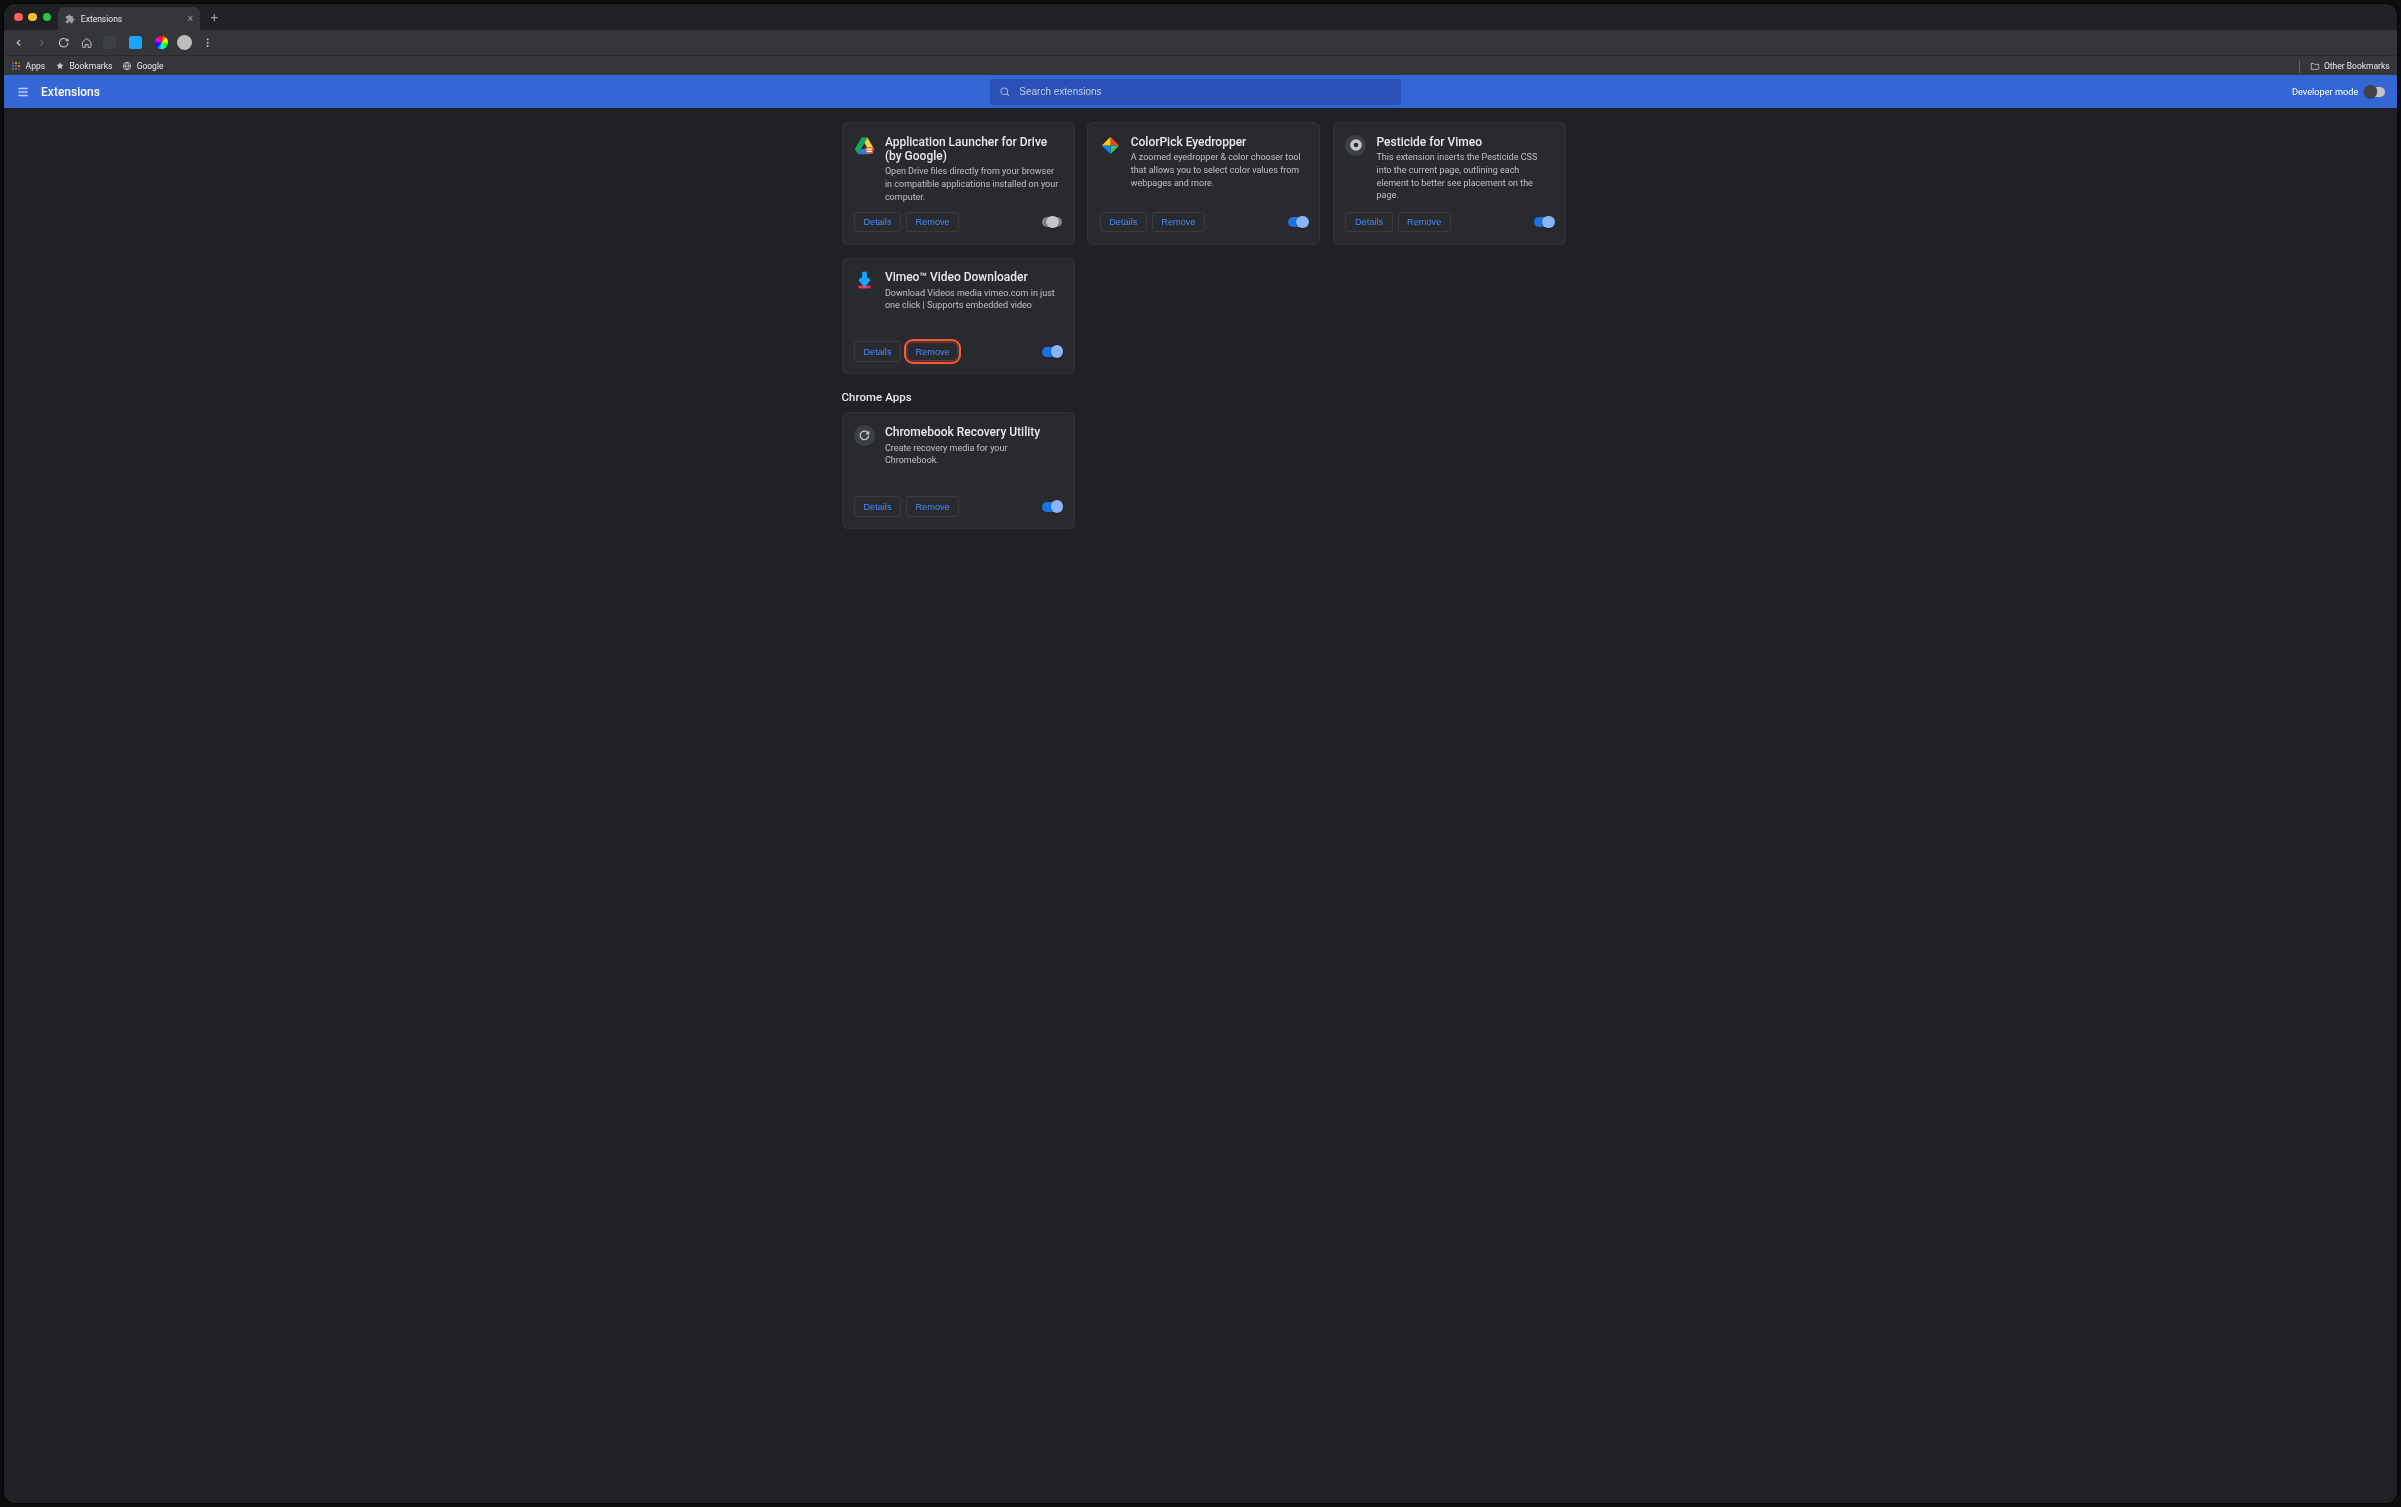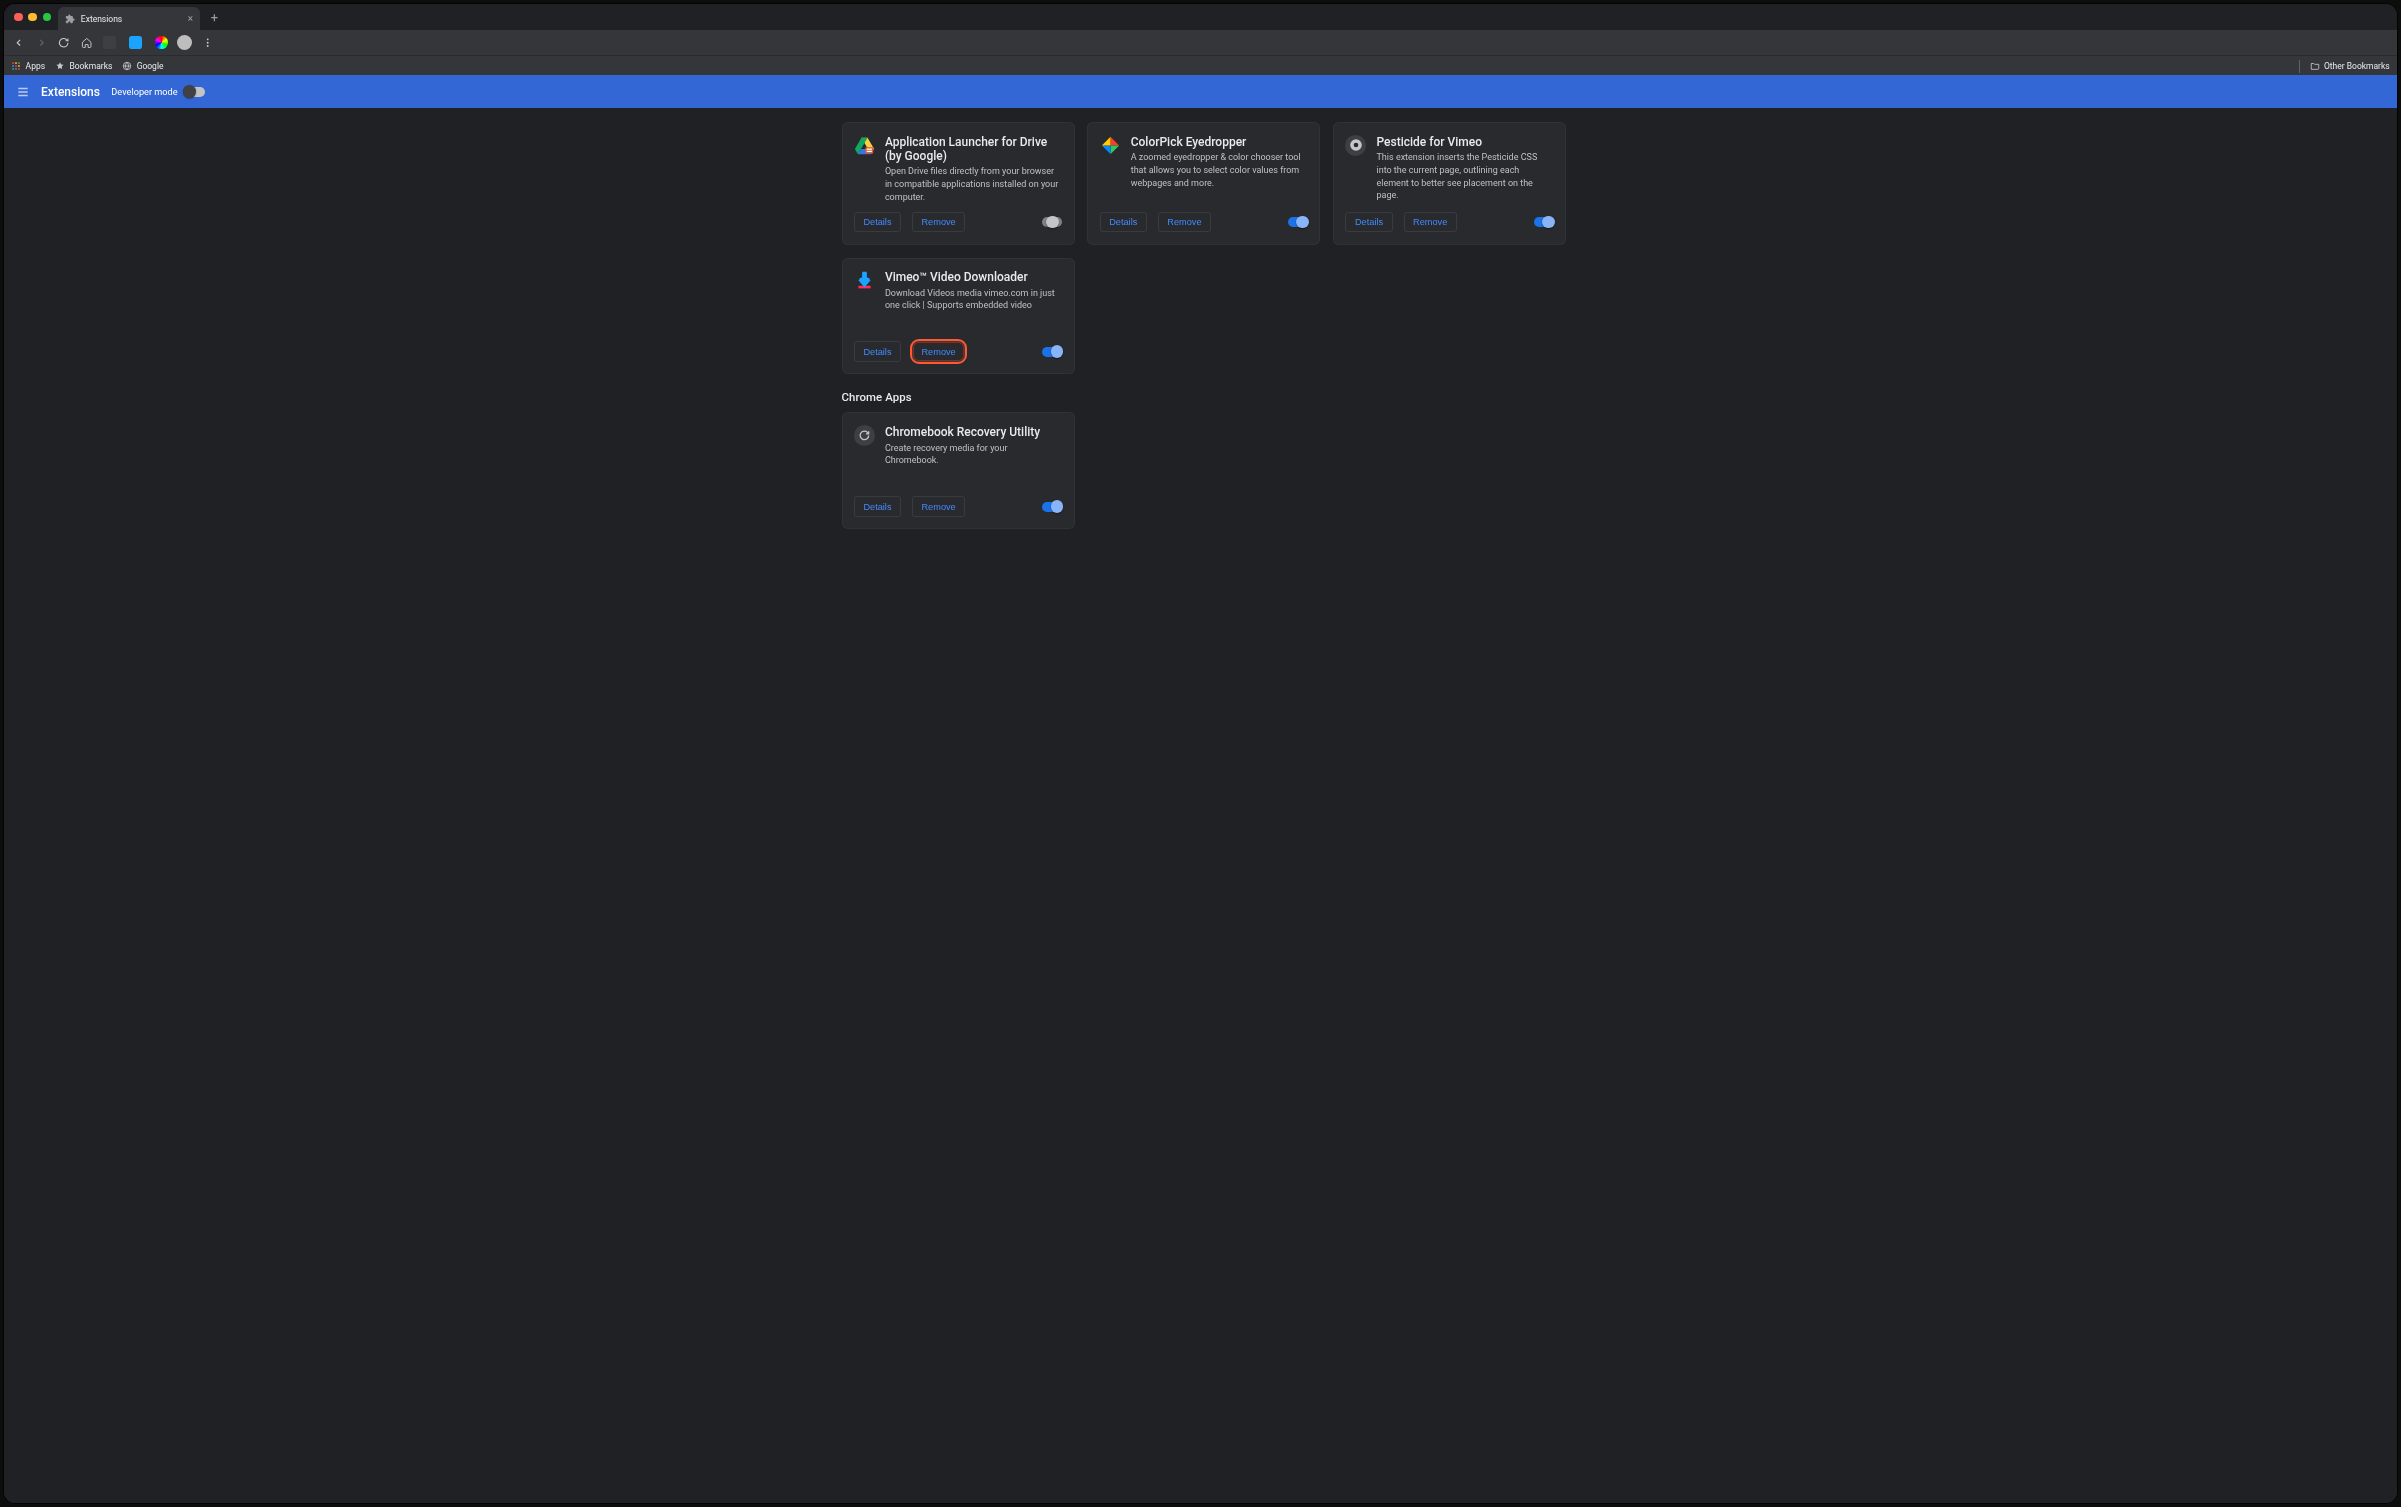--- a/index.html
+++ b/index.html
@@ -120,21 +120,21 @@
   .grid{display:grid;grid-template-columns:repeat(3,233px);gap:12.8px}
   .card{
     background:var(--card);border-radius:5.7px;border:0.7px solid rgba(255,255,255,.04);
     padding:11.4px;display:flex;flex-direction:column;min-height:92px;position:relative;
   }
   .card-row1{display:flex;gap:10px}
   .ic{width:21px;height:21px;border-radius:50%;flex-shrink:0;display:flex;align-items:center;justify-content:center;position:relative}
   .ic svg{width:21px;height:21px}
   .ctitle{font-weight:500;color:var(--text);font-size:12px;margin-bottom:2.8px}
   .cdesc{color:var(--text-dim);font-size:9px;line-height:1.4}
-  .card-actions{display:flex;align-items:center;gap:11px;margin-top:auto;padding-top:8.5px}
+  .card-actions{display:flex;align-items:center;gap:5px;margin-top:auto;padding-top:8.5px}
   .btn{
     border:0.7px solid #393b3e;background:transparent;color:var(--link-blue2);
     padding:4.3px 8.5px;border-radius:2.8px;font-size:9.2px;cursor:pointer;
   }
   .card-switch{margin-left:auto}
   .highlight-red{
     outline:2.8px solid var(--red-highlight);
     outline-offset:-0.7px;
     border-radius:7px;
     box-shadow:0 0 0 0.7px #b02d12 inset;
@@ -259,20 +259,29 @@
   </div>
 
   <div class="page">
     <div class="blue-header">
       <svg class="menu-icon" viewBox="0 0 24 24" fill="none" stroke="currentColor" stroke-width="2.4">
           <line x1="4" y1="6" x2="20" y2="6"></line>
           <line x1="4" y1="12" x2="20" y2="12"></line>
           <line x1="4" y1="18" x2="20" y2="18"></line>
         </svg>
       <div class="page-title">Extensions</div>
+      <div class="search-wrap">
+        <div class="search">
+          <svg width="11.4" height="11.4" viewBox="0 0 24 24" fill="none" stroke="#a6b7e8" stroke-width="2.2">
+              <circle cx="11" cy="11" r="7"></circle>
+              <line x1="21" y1="21" x2="16.65" y2="16.65"></line>
+            </svg>
+          <input type="text" placeholder="Search extensions" style="">
+        </div>
+      </div>
       <div class="devmode">
         <span>Developer mode</span>
         <div class="switch dev">
             <div class="knob"></div>
           </div>
       </div>
     </div>
 
     <div class="content">
       <div class="grid">

